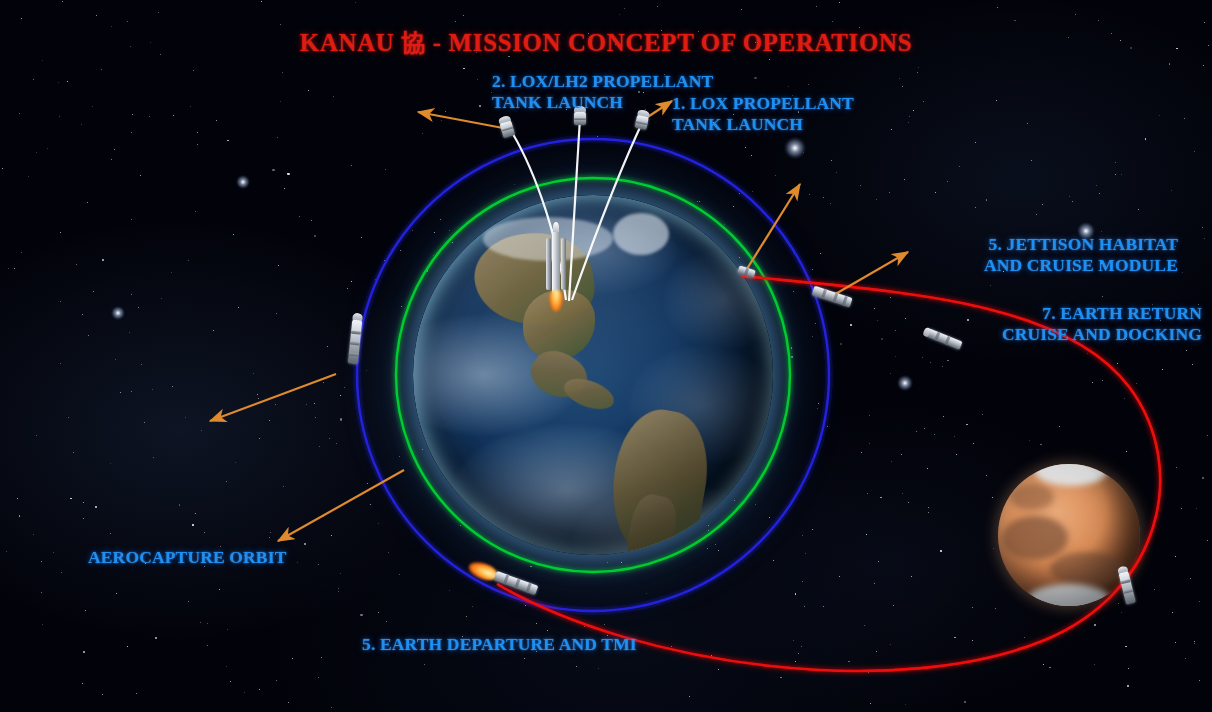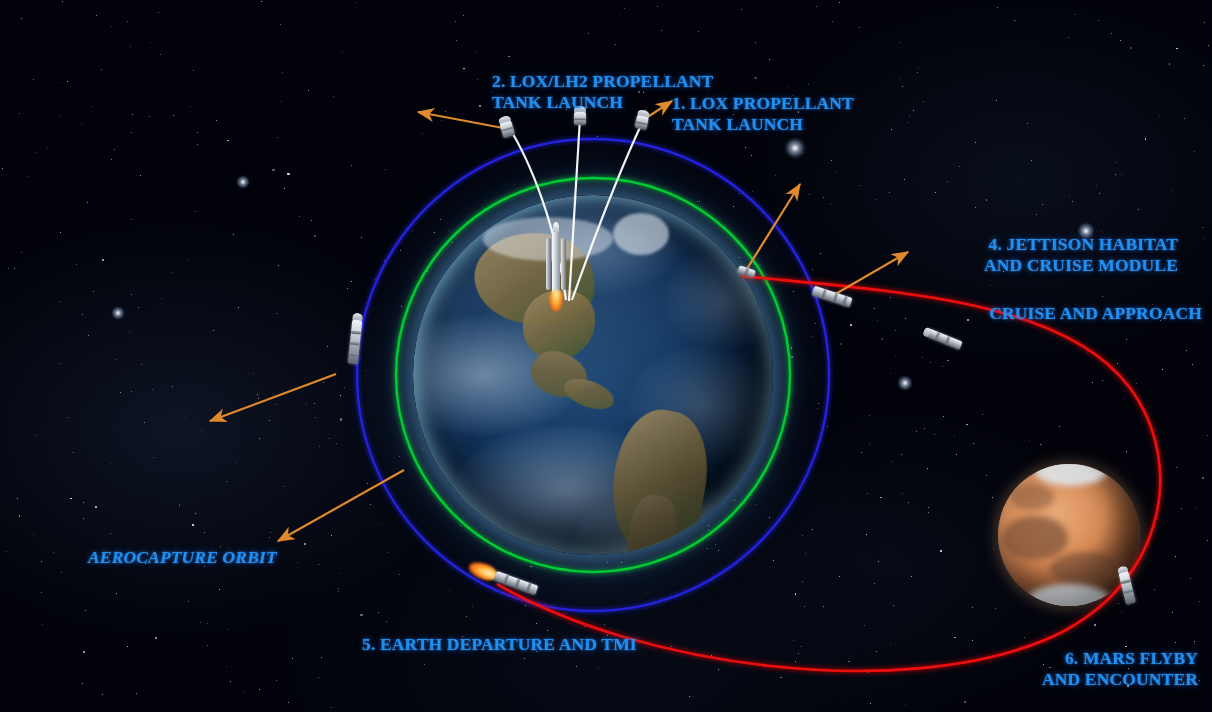--- a/index.html
+++ b/index.html
@@ -806,50 +806,50 @@
     <div class="seg" style="left:14px;top:4px;width:3px;height:10px;"></div>
     <div class="seg" style="left:26px;top:4px;width:3px;height:10px;"></div>
     <div class="seg" style="left:36px;top:4px;width:3px;height:10px;"></div>
   </div>
 
   <div class="craft" style="left:736px;top:265px;width:22px;height:14px;transform:rotate(18deg);">
     <div class="body" style="left:2px;top:3px;width:17px;height:8px;"></div>
     <div class="seg" style="left:9px;top:3px;width:3px;height:8px;"></div>
   </div>
 
+  <div class="title">
+    <span>KANAU </span><span class="cjk">協</span><span> - MISSION CONCEPT OF OPERATIONS</span>
+  </div>
 
 
   <div class="lbl" style="left:492px;top:71px;">
     <div>2. LOX/LH2 PROPELLANT</div>
     <div>TANK LAUNCH</div>
   </div>
 
   <div class="lbl" style="left:672px;top:93px;">
     <div>1. LOX PROPELLANT</div>
     <div>TANK LAUNCH</div>
   </div>
 
 
   <div class="lbl r" style="right:34px;top:234px;">
-    <div>4. JETTISON HABITAT</div>
+    <div>5. JETTISON HABITAT</div>
     <div>AND CRUISE MODULE</div>
   </div>
 
   <div class="lbl r" style="right:10px;top:303px;">
-    <div>CRUISE AND APPROACH</div>
-  </div>
-
-
-
-  <div class="lbl" style="left:88px;top:547px;font-style:italic;">
+    <div>7. EARTH RETURN</div>
+    <div>CRUISE AND DOCKING</div>
+  </div>
+
+
+
+  <div class="lbl" style="left:88px;top:547px;">
     <div>AEROCAPTURE ORBIT</div>
   </div>
 
   <div class="lbl" style="left:362px;top:634px;">
     <div>5. EARTH DEPARTURE AND TMI</div>
   </div>
 
-  <div class="lbl r" style="right:14px;top:648px;">
-    <div>6. MARS FLYBY</div>
-    <div>AND ENCOUNTER</div>
-  </div>
 
 </div>
 
 </body></html>

